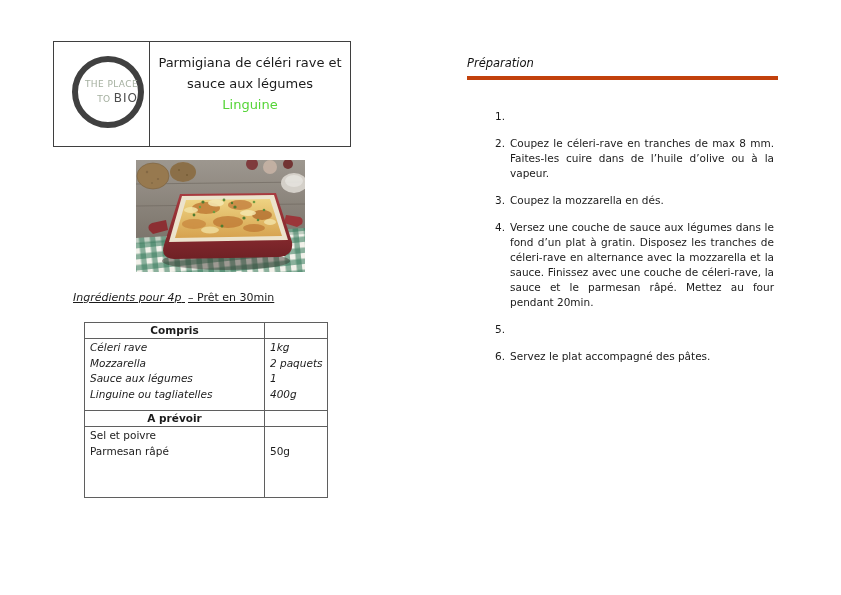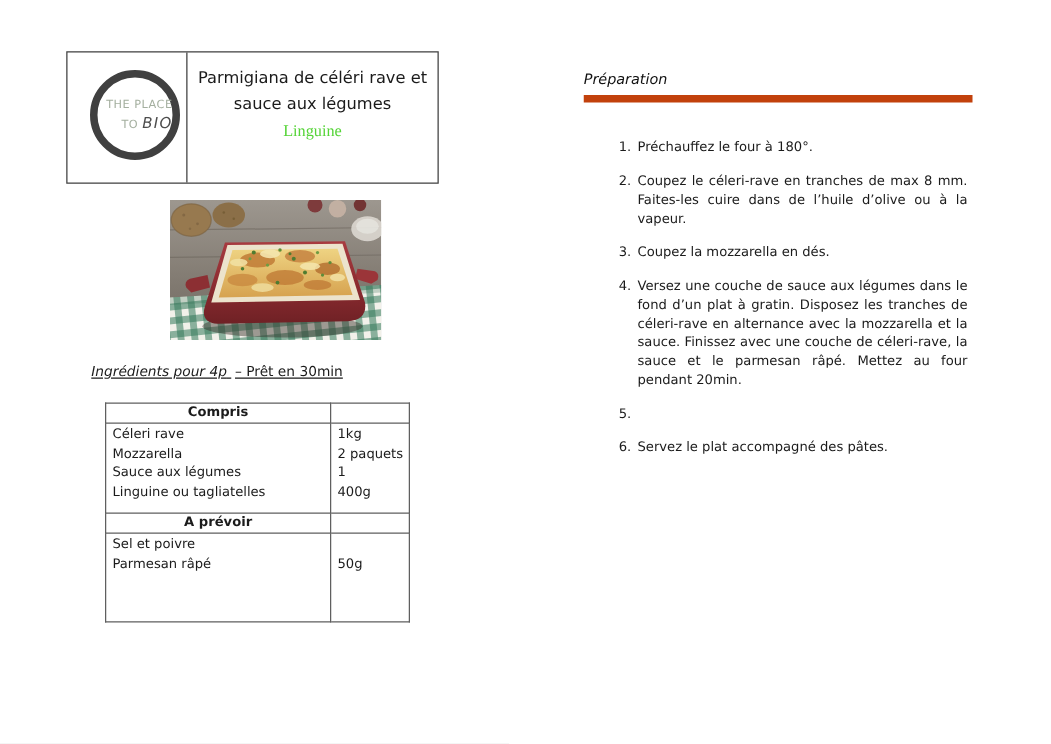--- a/index.html
+++ b/index.html
@@ -16,51 +16,51 @@
     border:1px solid #3f3f3f; display:flex; background:#fff;
   }
   .logo-cell { width:96px; border-right:1px solid #3f3f3f; position:relative; }
   .logo-circle {
     position:absolute; left:18px; top:14px; width:72px; height:72px;
     border:6px solid #404040; border-radius:50%;
     display:flex; flex-direction:column; align-items:flex-end; justify-content:center;
   }
   .logo-line1 { font-size:9px; letter-spacing:0.4px; color:#a4af9f; text-transform:uppercase; white-space:nowrap; }
   .logo-line2 { font-size:9px; letter-spacing:0.4px; color:#a4af9f; text-transform:uppercase; margin-top:2px; white-space:nowrap; }
-  .logo-bio  { font-size:12px; letter-spacing:1px; color:#4d4d4d; font-weight:500;font-style:italic; }
+  .logo-bio  { font-size:12px; letter-spacing:1px; color:#4d4d4d; font-weight:500; }
   .title-cell { flex:1; text-align:center; padding-top:10px; font-size:13px; line-height:21px; }
   .title-line { white-space:nowrap; }
-  .subtitle-line { white-space:nowrap;font-family:Liberation Serif, serif; }
+  .subtitle-line { white-space:nowrap; }
 
   
   .photo { position:absolute; left:136px; top:160px; width:169px; height:112px; }
   .photo svg { display:block; }
 
   
   .ing-heading { position:absolute; left:73px; top:291px; font-size:11px; white-space:nowrap;text-decoration:underline; }
   .ing-heading .it { font-style:italic; }
   .ing-heading .rest { margin-left:3px; }
 
   table.ing-table {
     position:absolute; left:84px; top:322px; width:243px;
     border-collapse:collapse; font-size:10.5px; table-layout:fixed;
   }
   table.ing-table td {
     border:1px solid #5f5f5f; padding:1px 5px; vertical-align:top;
   }
   table.ing-table tr.sec td { font-weight:bold; height:16px; font-size:10.5px;text-align:center; }
   .ing-line { height:15.5px; line-height:15.5px; white-space:nowrap; overflow:visible; }
-  td.block-a { padding-bottom:8px !important; }
+  td.block-a { padding-bottom:8px !important;font-style:italic; }
   td.block-b { height:71px; }
 
   
   .prep { position:absolute; left:467px; top:56px; width:311px; }
   .prep-heading {
     font-style:italic; font-weight:normal; font-size:11.5px; color:#111;
-    padding-bottom:6px; border-bottom:6px solid #c2410c;
+    padding-bottom:6px; border-bottom:4px solid #c2410c;
   }
   .steps { margin-top:29px; padding-right:4px; }
   .step { display:flex; padding-left:28px; margin-bottom:12px; font-size:10.5px; line-height:15px; }
   .step-num { width:15px; flex-shrink:0; }
   .step-text { flex:1; text-align:justify; }
 </style>
 </head>
 <body>
 
 <div class="page">
@@ -222,21 +222,20 @@
       </td>
     </tr>
   </tbody>
     </table>
 
   <div class="prep">
     <div class="prep-heading">Préparation</div>
     <div class="steps">
       <div class="step">
         <span class="step-num">1.</span>
-        <span class="step-text">Préchauffez le four à 180°.</span>
       </div>
       <div class="step">
         <span class="step-num">2.</span>
         <span class="step-text">Coupez le céleri-rave en tranches de max 8 mm. Faites-les cuire dans de l’huile d’olive ou à la vapeur.</span>
       </div>
       <div class="step">
         <span class="step-num">3.</span>
         <span class="step-text">Coupez la mozzarella en dés.</span>
       </div>
       <div class="step">

